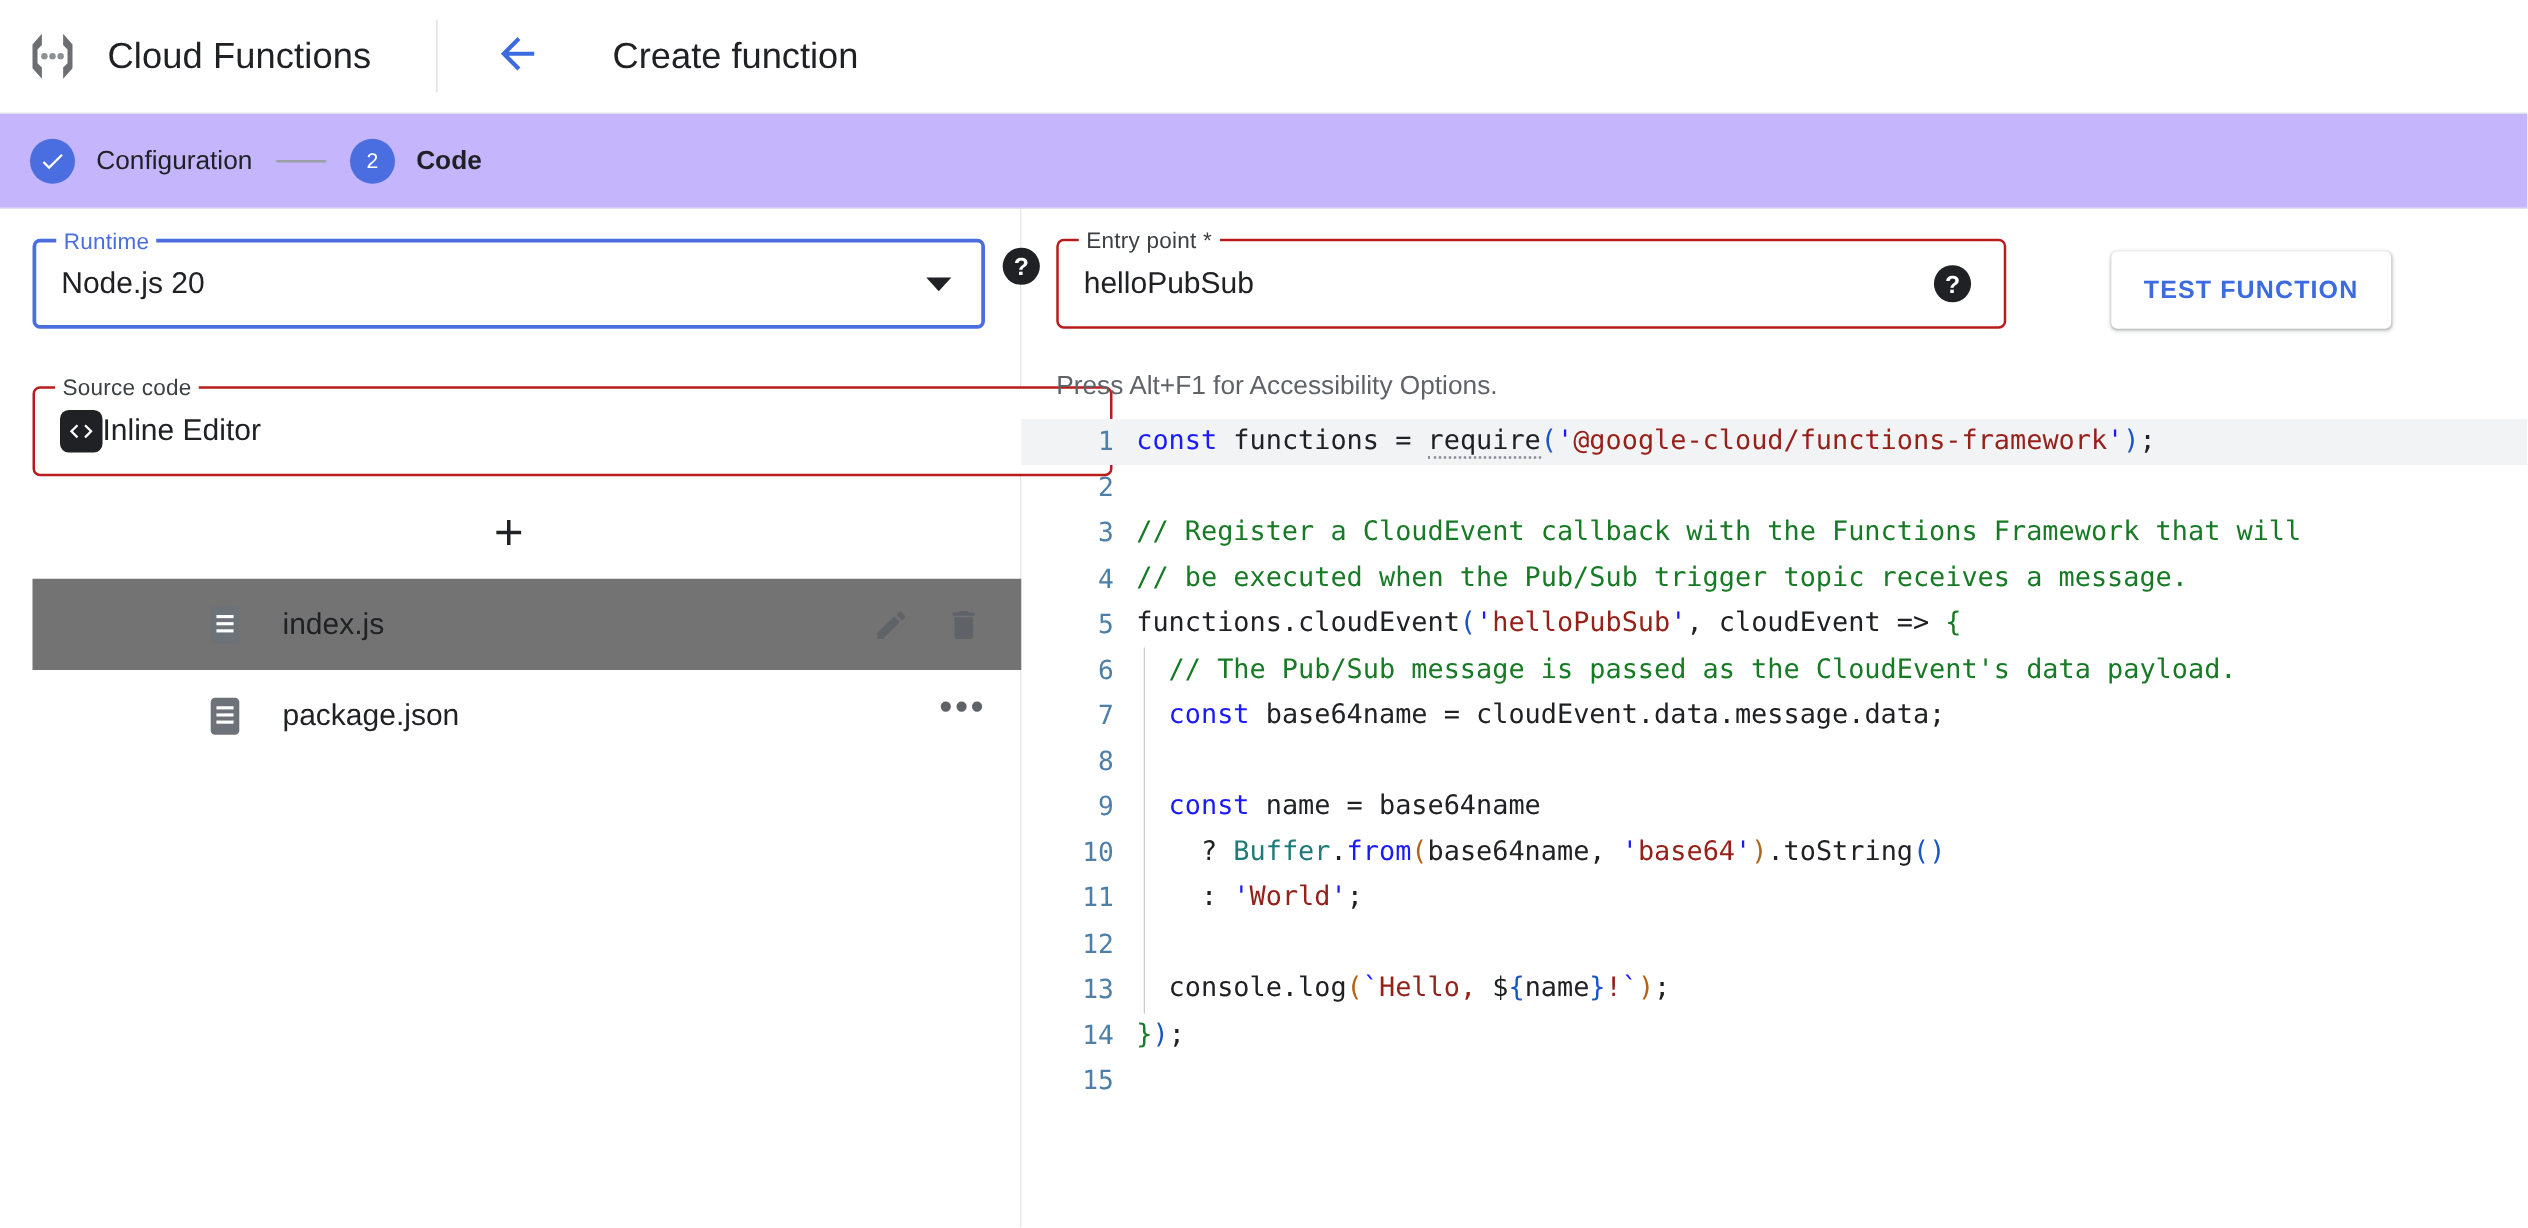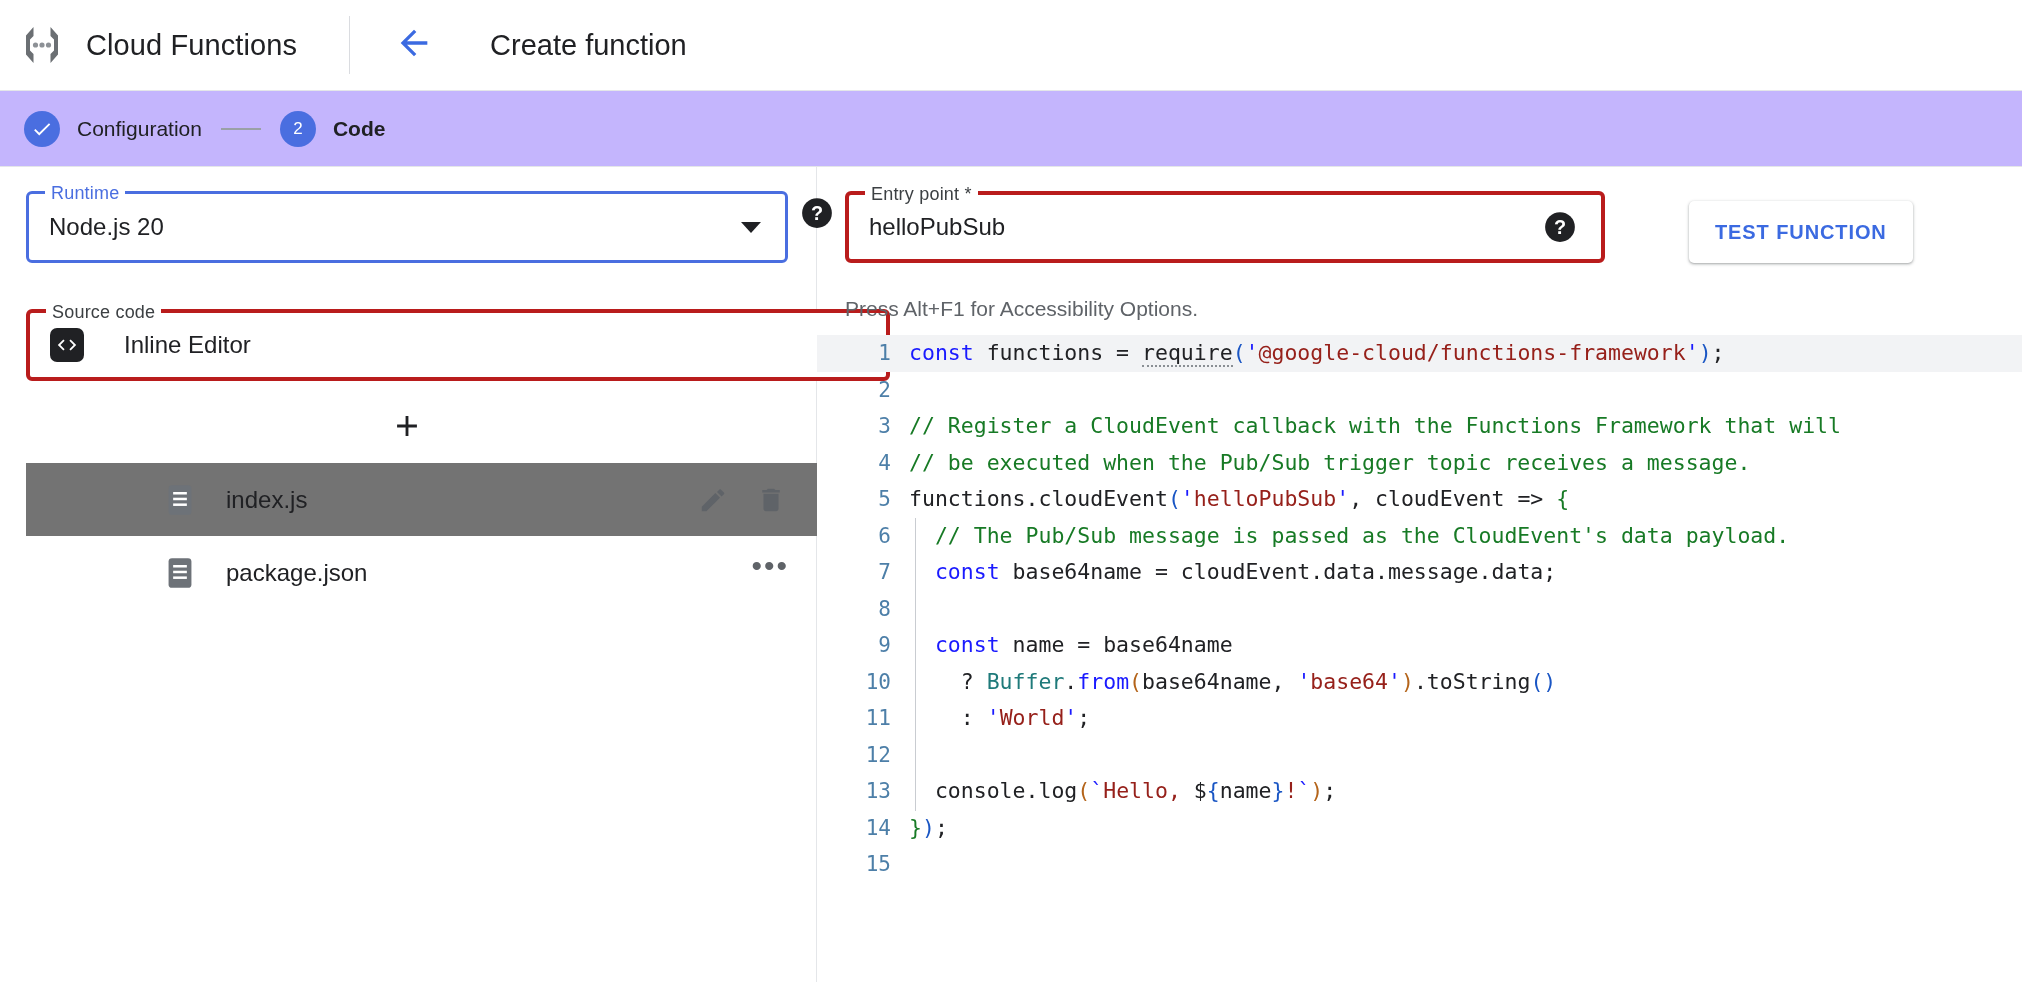--- a/index.html
+++ b/index.html
@@ -79,21 +79,21 @@
     padding: 24px 0 0 26px;
     border-right: 1px solid #e4e6e9;
     position: relative;
   }
   .right-pane { flex: 1; position: relative; }
 
   
   .field {
     position: relative;
     height: 72px;
-    border: 4px solid #b91c1c;
+    border: 2px solid #b91c1c;
     border-radius: 6px;
     background: #fff;
     display: flex;
     align-items: center;
     padding: 0 20px;
   }
   .field.focused { border: 3px solid #4a6ee0; }
   .field-legend {
     position: absolute;
     top: -12px; left: 16px;
@@ -119,21 +119,21 @@
   }
   .runtime-field { width: 762px; }
   .source-field { width: 864px; margin-top: 46px; }
   .code-icon-box {
     width: 34px; height: 34px;
     background: #202124;
     border-radius: 7px;
     display: flex; align-items: center; justify-content: center;
     flex: 0 0 34px;
   }
-  .source-value { margin-left: 40px; }
+  .source-value { }
   .help-icon-outside {
     position: absolute;
     left: 800px;
     top: 29px;
     width: 34px; height: 34px;
   }
 
   
   .add-row {
     width: 762px;

